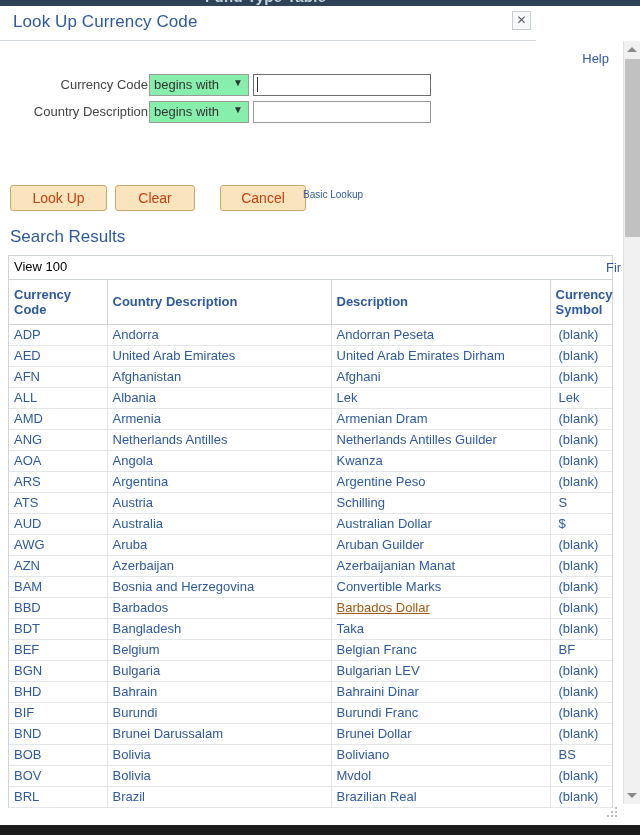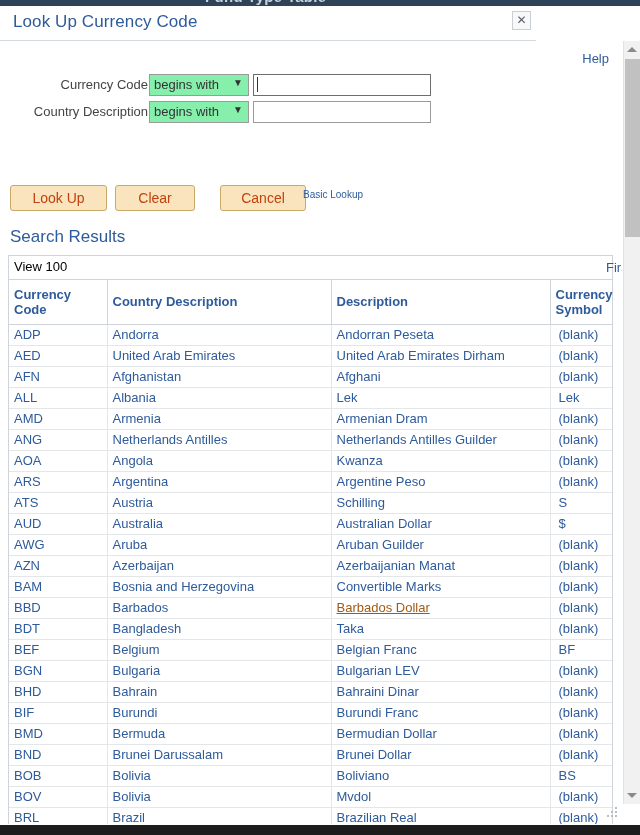--- a/index.html
+++ b/index.html
@@ -588,26 +588,20 @@
                 <td><a class="cell-link">Bahraini Dinar</a></td>
                 <td><span style="color: rgb(46, 91, 155);">(blank)</span></td>
               </tr>
               <tr>
                 <td><a class="cell-link">BIF</a></td>
                 <td><a class="cell-link">Burundi</a></td>
                 <td><a class="cell-link">Burundi Franc</a></td>
                 <td><span style="color: rgb(46, 91, 155);">(blank)</span></td>
               </tr>
               <tr>
-                <td><a class="cell-link">BMD</a></td>
-                <td><a class="cell-link">Bermuda</a></td>
-                <td><a class="cell-link">Bermudian Dollar</a></td>
-                <td><span style="color: rgb(46, 91, 155);">(blank)</span></td>
-              </tr>
-              <tr>
                 <td><a class="cell-link">BND</a></td>
                 <td><a class="cell-link">Brunei Darussalam</a></td>
                 <td><a class="cell-link">Brunei Dollar</a></td>
                 <td><span style="color: rgb(46, 91, 155);">(blank)</span></td>
               </tr>
               <tr>
                 <td><a class="cell-link">BOB</a></td>
                 <td><a class="cell-link">Bolivia</a></td>
                 <td><a class="cell-link">Boliviano</a></td>
                 <td><a class="cell-link">BS</a></td>

